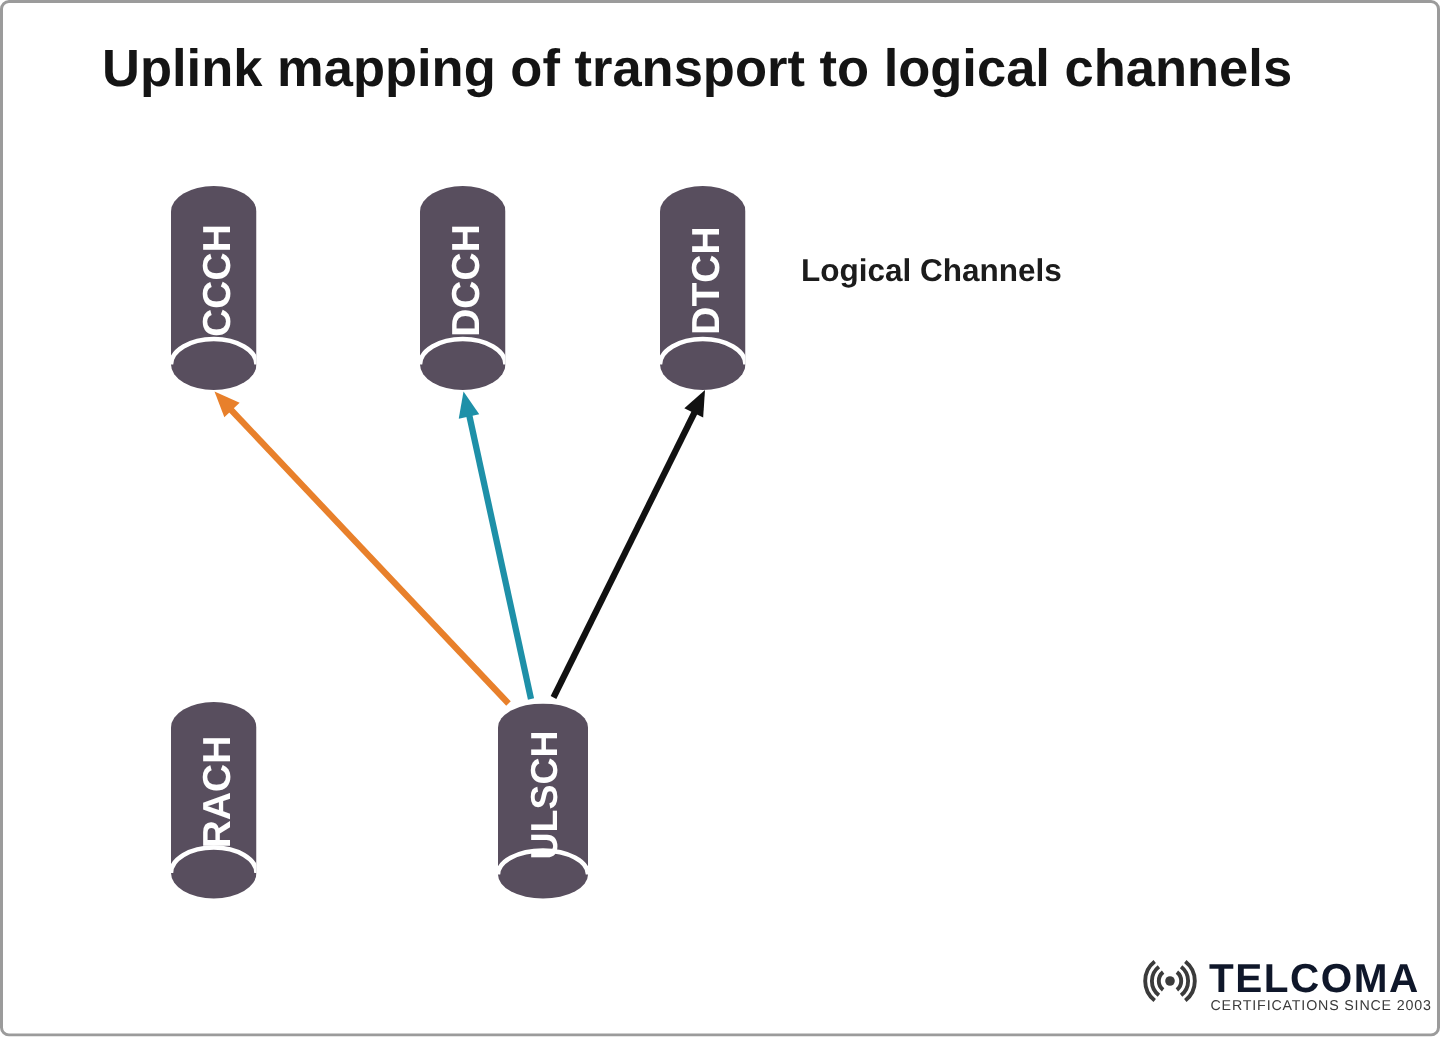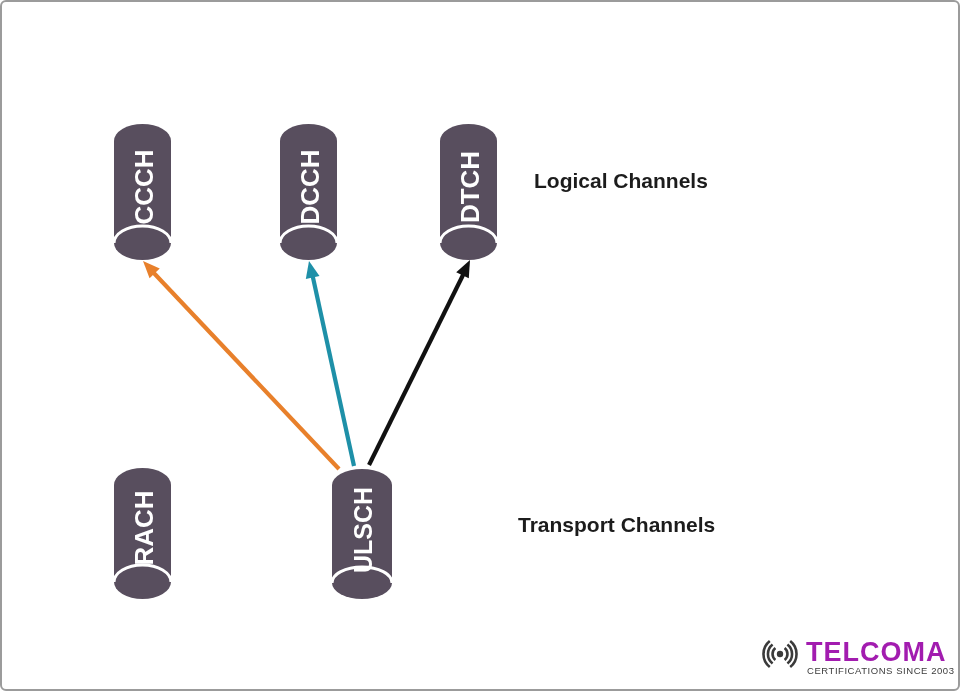--- a/index.html
+++ b/index.html
@@ -24,34 +24,35 @@
   }
   .cyl{display:block;}
   .cyl text{
     font-family:"Liberation Sans", sans-serif;
     font-weight:700;
     fill:#ffffff;
   }
   #arrow-layer{left:0;top:0;pointer-events:none;}
   .logo-brand{
     left:804px;top:635px;
-    font-size:27px;font-weight:700;color:#a21caf;
+    font-size:27px;font-weight:700;color:#0f172a;
     letter-spacing:1px;white-space:nowrap;
   }
   .logo-tagline{
     left:805px;top:663px;
     font-size:9.5px;font-weight:400;color:#3b3b3b;
     letter-spacing:0.55px;white-space:nowrap;
   }
 </style>
 </head>
 <body>
 
 <div id="canvas">
 
+  <div class="abs title">Uplink mapping of transport to logical channels</div>
 
   <svg id="arrow-layer" class="abs" width="960" height="691" viewBox="0 0 960 691">
     <g>
       <line x1="337" y1="467" x2="149" y2="268" stroke-width="4.2" stroke="#e8802b"></line>
       <polygon points="0,0 -17,-7 -17,7" transform="translate(141,259) rotate(-133.3)" fill="#e8802b"></polygon>
     </g>
     <g>
       <line x1="352" y1="464" x2="310" y2="271" stroke-width="4.2" stroke="#1e90a8"></line>
       <polygon points="0,0 -17,-7 -17,7" transform="translate(307,259) rotate(-102.4)" fill="#1e90a8"></polygon>
     </g>
@@ -86,21 +87,20 @@
     <path d="M0,114 A28.5,17 0 0 1 57,114" fill="none" stroke="#ffffff" stroke-width="3"></path>
     <text transform="translate(30,60) rotate(-90)" text-anchor="middle" dominant-baseline="central" font-size="26">RACH</text>
   </svg>
 
   <svg class="abs cyl" style="left:330px;top:467px;" width="60" height="133" viewBox="0 0 60 133">
     <path d="M0,16 A30,16 0 0 1 60,16 L60,114 A30,16 0 0 1 0,114 Z" fill="#584e5e"></path>
     <path d="M0,114 A30,16 0 0 1 60,114" fill="none" stroke="#ffffff" stroke-width="3"></path>
     <text transform="translate(31,61) rotate(-90)" text-anchor="middle" dominant-baseline="central" font-size="25">ULSCH</text>
   </svg>
 
-  <div class="abs section-label" style="left:516px;top:511px;">Transport Channels</div>
 
   <svg class="abs" style="left:754px;top:635px;" width="48" height="34" viewBox="0 0 48 34" fill="none" stroke="#3b3b3b" stroke-width="2.6">
     <circle cx="24" cy="17" r="3.2" fill="#3b3b3b" stroke="none"></circle>
     <path d="M19.4,11.1 A7.5,7.5 0 0 0 19.4,22.9"></path>
     <path d="M16.6,7.5 A12,12 0 0 0 16.6,26.5"></path>
     <path d="M13.8,4 A16.5,16.5 0 0 0 13.8,30"></path>
     <path d="M28.6,11.1 A7.5,7.5 0 0 1 28.6,22.9"></path>
     <path d="M31.4,7.5 A12,12 0 0 1 31.4,26.5"></path>
     <path d="M34.2,4 A16.5,16.5 0 0 1 34.2,30"></path>
   </svg>

